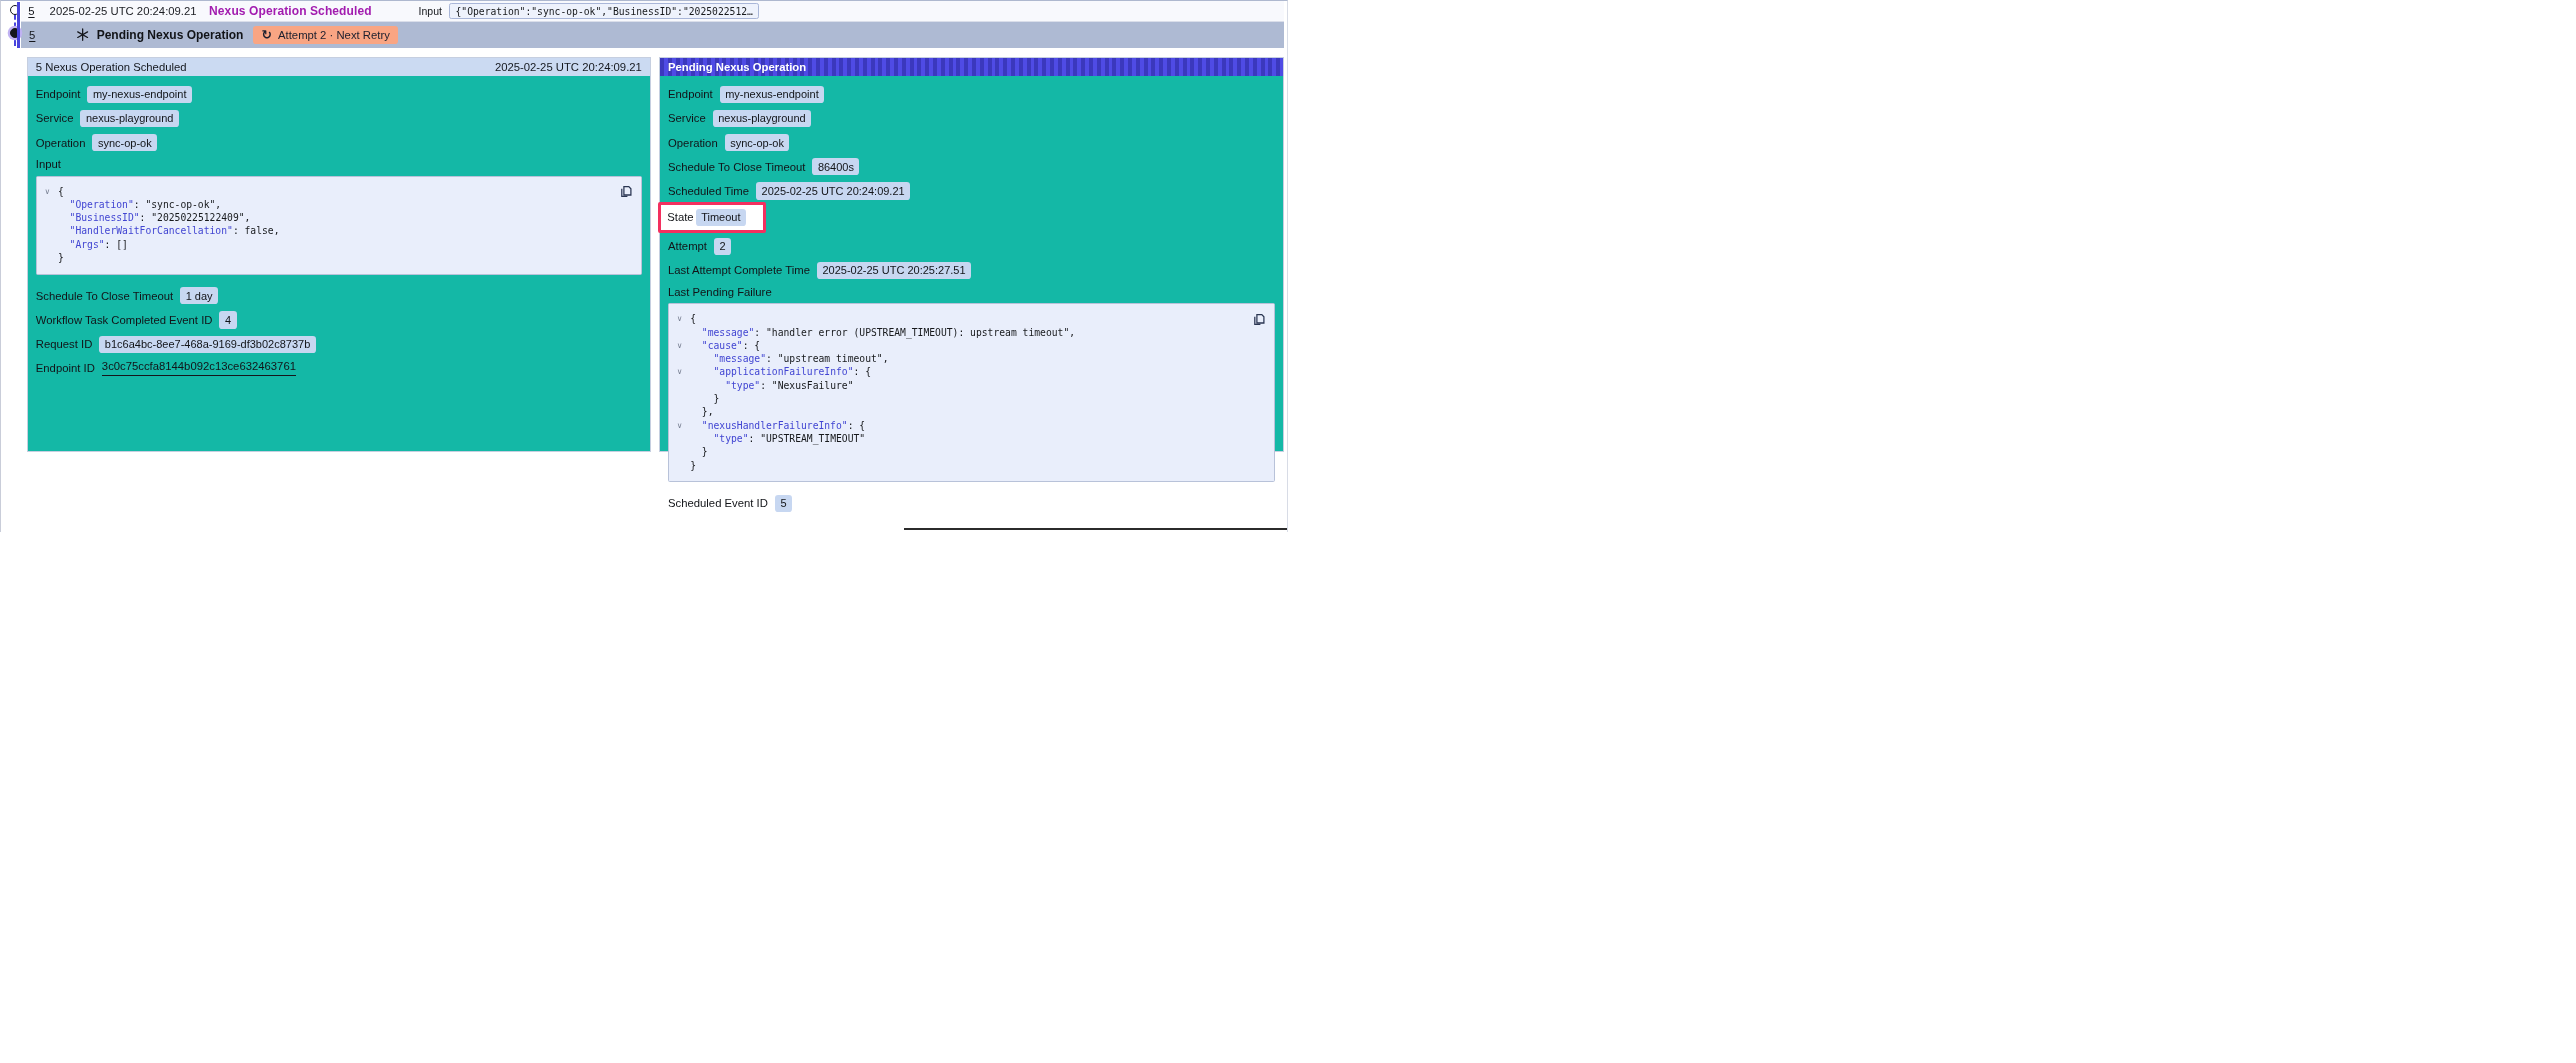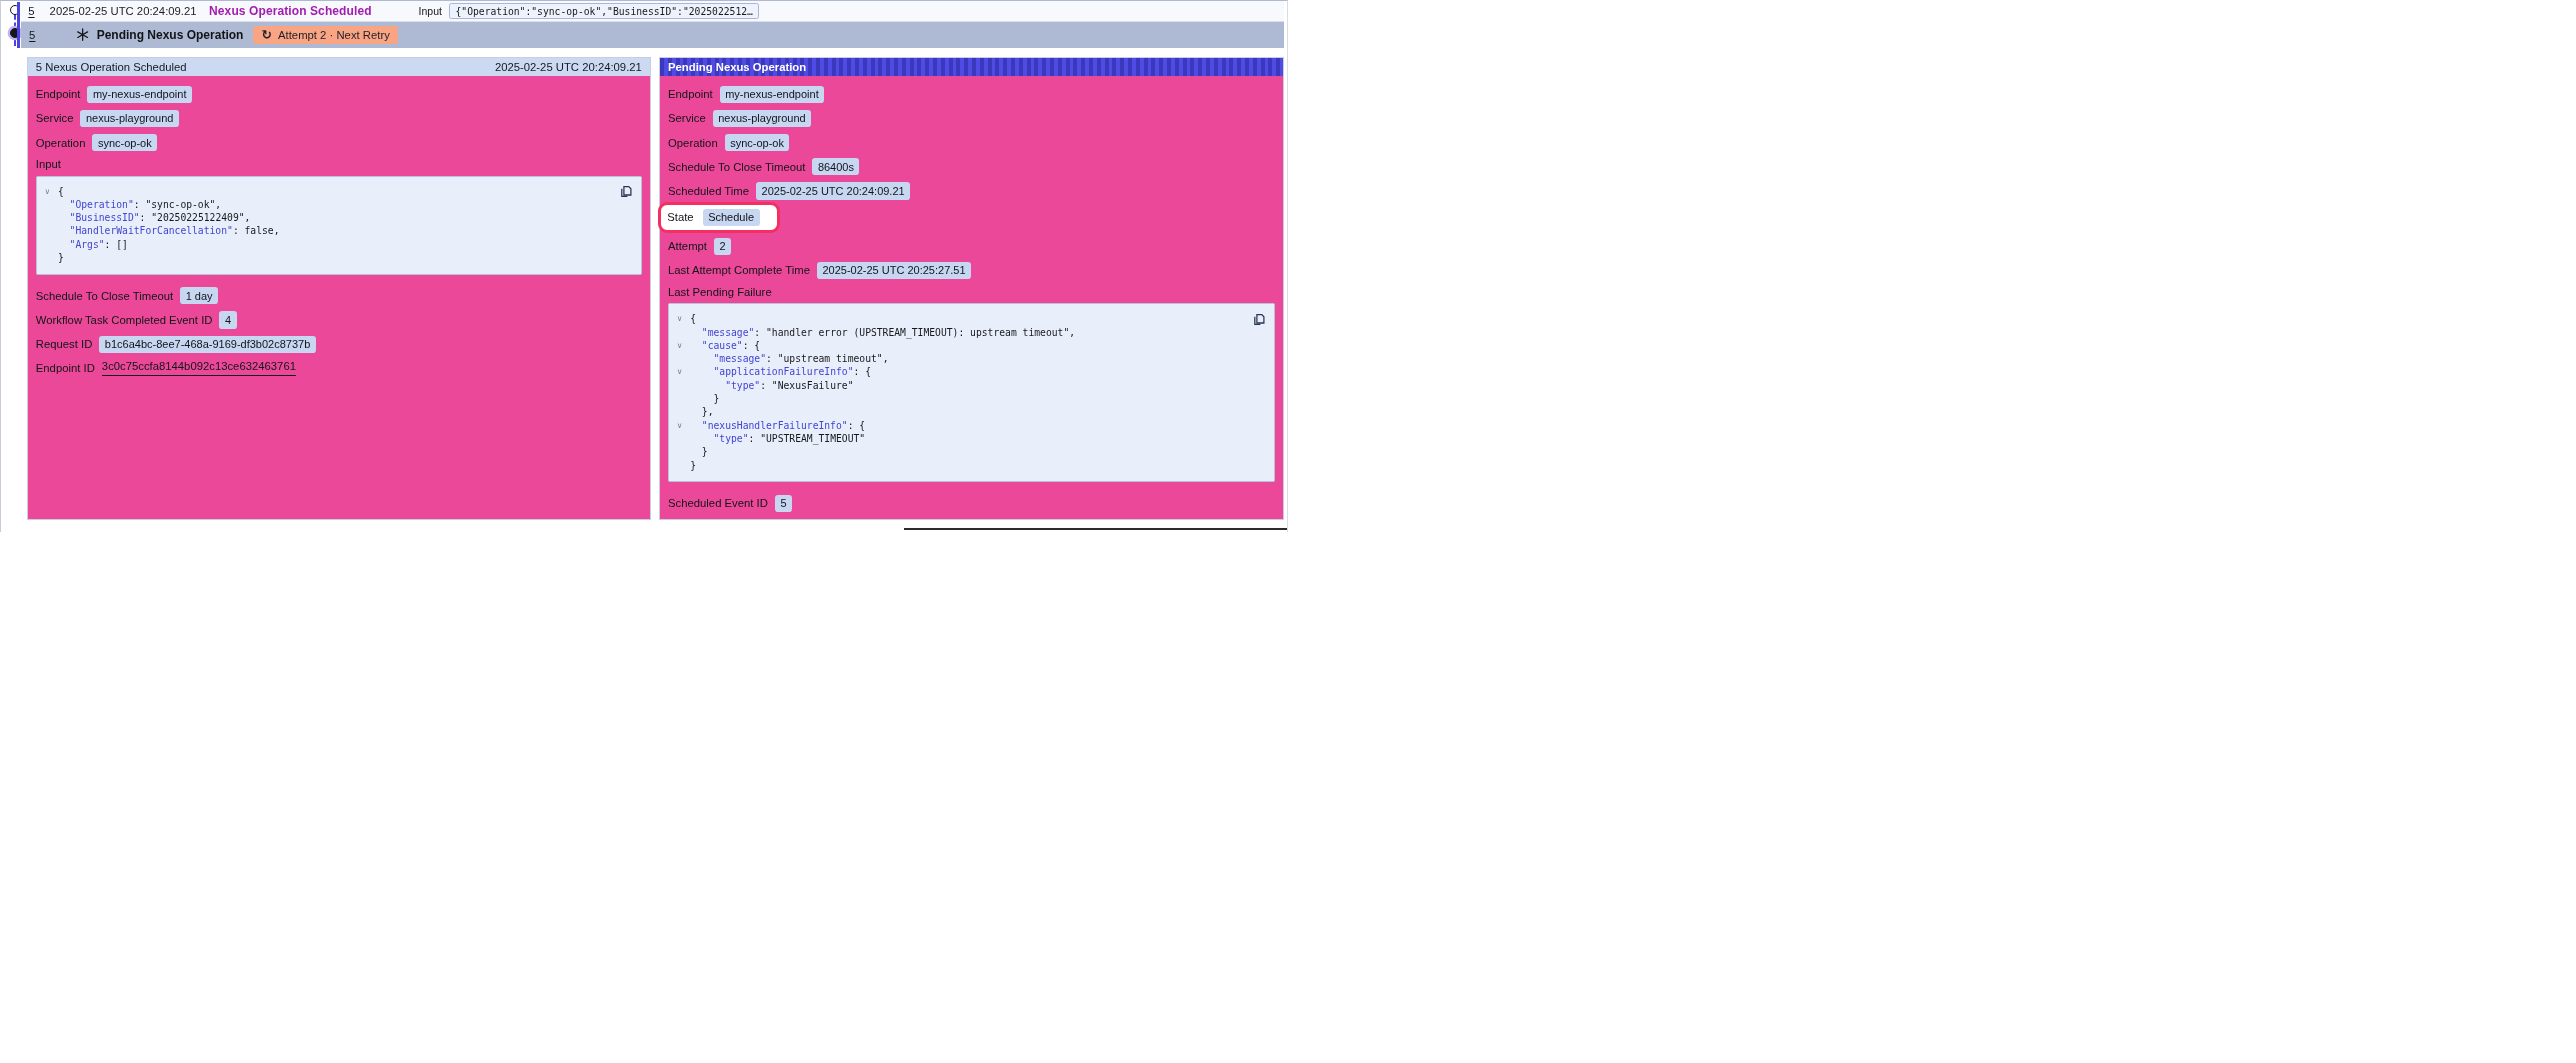--- a/index.html
+++ b/index.html
@@ -29,21 +29,21 @@
   .einput-pill { margin-left:7px; background:#eef2fc; border:0.8px solid #a9b6d8; border-radius:2.3px;
     font-family:"DejaVu Sans Mono","Liberation Mono",monospace; font-size:9.7px; color:#17191c;
     padding:1.6px 5.5px; white-space:nowrap; }
   .aster { margin-left:41px; display:inline-flex; }
   .etitle2 { font-size:12px; font-weight:700; margin-left:7px; }
   .ebadge { margin-left:9.4px; background:#f9a583; color:#1c1f2e; border-radius:3.1px;
     display:inline-flex; align-items:center; gap:6.2px; padding:3.1px 8.6px; font-size:11.3px; }
   .ebadge .retry-glyph { font-family:"DejaVu Sans",sans-serif; font-size:12.5px; font-weight:700; line-height:1; }
   
   .detail { display:flex; gap:8.6px; margin:8.6px 3.1px 0 26px; align-items:flex-start; }
-  .panel { border:0.8px solid #c6cfe0; background:#ec4899; height:463px; position:relative; }
+  .panel { border:0.8px solid #c6cfe0; background:#14b8a6; height:395px; position:relative; }
   .panel-left  { width:624px; }
   .panel-right { width:625px; overflow:visible; }
   .phead-left { background:#cbdaf2; display:flex; justify-content:space-between; align-items:center;
     padding:2.3px 7.8px; font-size:11.3px; color:#15181e; height:18.7px; }
   .phead-right { background:repeating-linear-gradient(90deg,#3b38bd 0 3.9px,#4f4be5 3.9px 7.8px);
     color:#fff; font-weight:700; font-size:11.3px; padding:2.3px 7.8px; height:18.7px; display:flex; align-items:center; }
   .pbody { padding:9.4px 7.8px 0 7.8px; }
   .frow { display:flex; align-items:center; gap:7px; min-height:17px; margin-bottom:7px;
     font-size:11.3px; color:#121418; white-space:nowrap; }
   .pill { background:#c7d7f1; border-radius:3.1px; padding:1.6px 5.5px; font-size:11px; line-height:14px; color:#121418; }
@@ -53,21 +53,21 @@
   .codeblock { background:#e9eefb; border:0.8px solid #b8c2d9; border-radius:1.6px; position:relative;
     padding:7.8px 7.8px 9.4px 7.8px; margin-bottom:12.5px; }
   .code-line { display:flex; }
   .gutter { width:13.3px; flex:none; color:#7a8194; font-size:7.8px; line-height:13.3px; cursor:pointer;
     font-family:"DejaVu Sans",sans-serif; }
   .code-text { white-space:pre; font-family:"DejaVu Sans Mono","Liberation Mono",monospace;
     font-size:9.7px; line-height:13.3px; color:#17191c; }
   .json-key { color:#4145d2; }
   .copy-btn { position:absolute; top:6.2px; right:7.8px; width:14px; height:15.6px; cursor:pointer; }
   
-  .annotate { display:inline-flex; align-items:center; gap:9px; border:3.9px solid #f3305f; border-radius:9px;
+  .annotate { display:inline-flex; align-items:center; gap:2px; border:3.9px solid #f3305f; border-radius:2px;
     background:#fff; padding:3.9px 17px 3.9px 6.2px; margin:-4.7px 0 -2.3px -10px; position:relative; z-index:2;
     font-size:11.3px; white-space:nowrap; }
   .annotate.tight { padding-right:7px; }
   
   .bottom-line { position:absolute; left:903px; top:527px; width:384px; height:2.3px; background:#2b2b2b; z-index:1; }
   svg { display:block; }
 </style>
 </head>
 <body>
 
@@ -198,21 +198,21 @@
         <span>Schedule To Close Timeout</span>
         <span class="pill">86400s</span>
       </div>
       <div class="frow">
         <span>Scheduled Time</span>
         <span class="pill">2025-02-25 UTC 20:24:09.21</span>
       </div>
       <div class="frow">
         <span class="annotate">
           <span>State</span>
-          <span class="pill">Schedule</span>
+          <span class="pill">Timeout</span>
         </span>
       </div>
       <div class="frow">
         <span>Attempt</span>
         <span class="pill">2</span>
       </div>
       <div class="frow">
         <span>Last Attempt Complete Time</span>
         <span class="pill">2025-02-25 UTC 20:25:27.51</span>
       </div>

